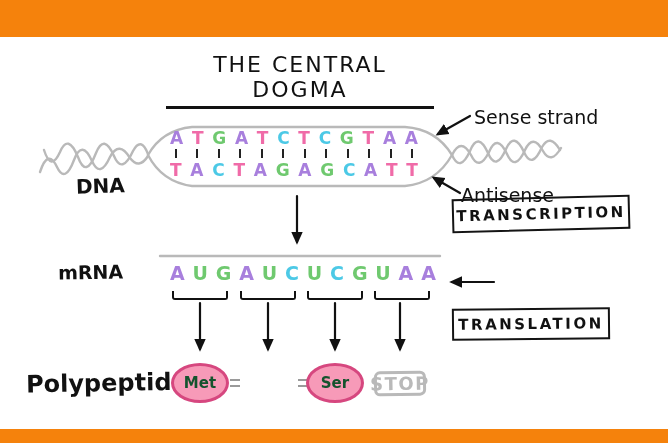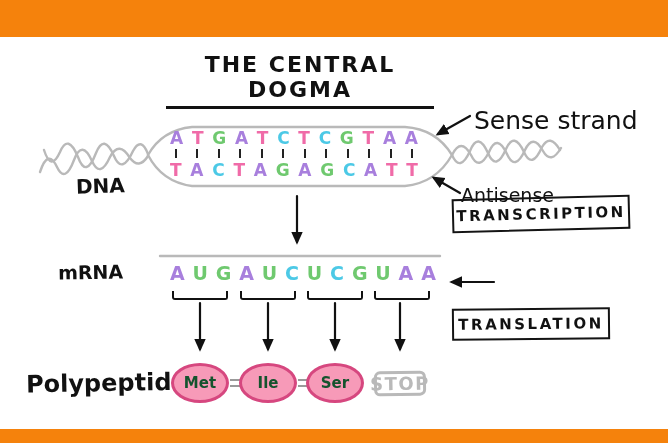--- a/index.html
+++ b/index.html
@@ -5,31 +5,31 @@
   * { margin:0; padding:0; box-sizing:border-box; }
   html,body { background:#fff; }
   body { font-family:"DejaVu Sans", sans-serif; }
   .stage { position:relative; width:668px; height:443px; background:#fff; overflow:hidden; }
 
   .bar { position:absolute; left:0; width:100%; background:var(--orange,#F5820C); }
   .bar.top { top:0; height:37px; }
   .bar.bottom { bottom:0; height:14px; }
 
   .title { position:absolute; left:166px; top:52px; width:268px; text-align:center;
-           font-size:22px; font-weight:bold; letter-spacing:2px; color:#111;
+           font-size:22px; font-weight:normal; letter-spacing:2px; color:#111;
            border-bottom:3px solid #111; padding-bottom:4px; }
 
   .overlay { position:absolute; left:0; top:0; width:668px; height:443px; pointer-events:none; }
 
   .label { position:absolute; color:#111; white-space:nowrap; }
   .hand { font-weight:bold; }
   .dna-label { left:76px; top:174px; font-size:20px; transform:rotate(-2deg); }
   .mrna-label { left:58px; top:261px; font-size:19px; transform:rotate(-1deg); }
   .poly-label { left:26px; top:369px; font-size:24px; transform:rotate(-1deg); }
-  .sense-label { left:474px; top:106px; font-size:25px; }
+  .sense-label { left:474px; top:106px; font-size:19px; }
   .anti-label-1 { left:461px; top:184px; font-size:19px; z-index:1; }
   .anti-label-2 { left:468px; top:203px; font-size:19px; z-index:1; }
   .codons-label { left:498px; top:269px; font-size:19px; }
 
   .seq { position:absolute; display:flex; justify-content:space-between; font-weight:bold; }
   .seq.sense { left:170px; top:128px; width:248px; font-size:17px; }
   .seq.antisense { left:170px; top:160px; width:248px; font-size:17px; }
   .seq.mrna { left:170px; top:262px; width:266px; font-size:19px; }
 
   .ticks { position:absolute; left:175px; top:149px; width:238px; display:flex; justify-content:space-between; }
@@ -167,17 +167,16 @@
   <div class="bracket" style="left:172px"></div>
   <div class="bracket" style="left:240px"></div>
   <div class="bracket" style="left:307px"></div>
   <div class="bracket" style="left:374px"></div>
 
 
   <div class="procbox translation">TRANSLATION</div>
 
   <div class="label hand poly-label">Polypeptide</div>
   <div class="residue met">Met</div>
-  <div class="residue ile">Ile</div>
   <div class="residue ser">Ser</div>
   <div class="stopbox">STOP</div>
 
 </div>
 
 </body></html>

